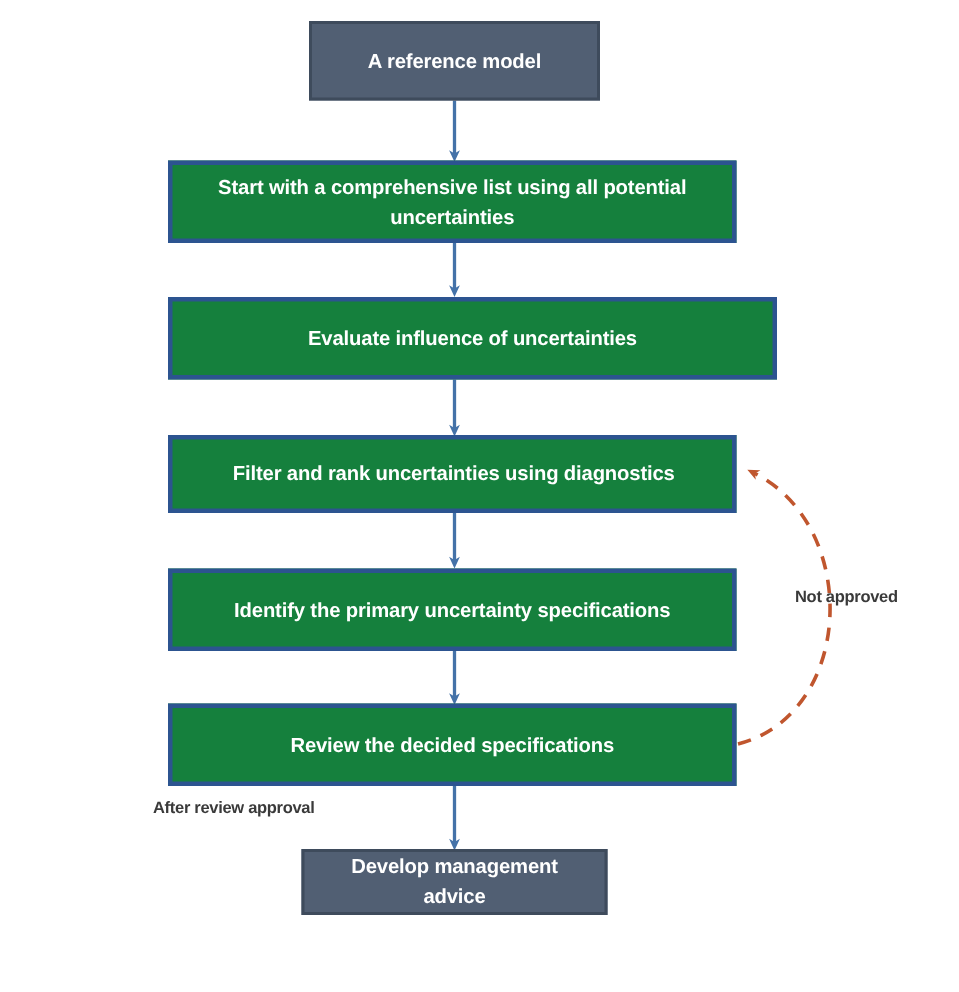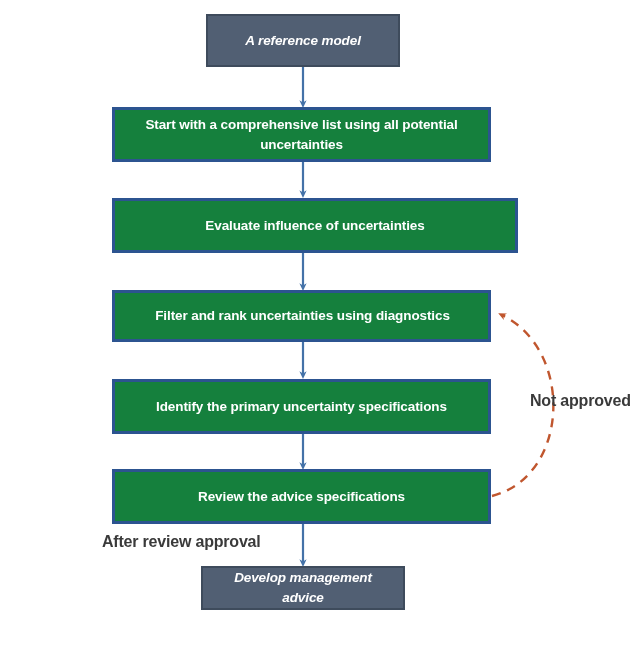--- a/index.html
+++ b/index.html
@@ -31,35 +31,34 @@
     font-weight: bold;
     font-size: 13.5px;
     line-height: 1.45;
     letter-spacing: -0.1px;
     padding: 2px 10px;
     z-index: 3;
   }
   .node.terminal {
     background: #515F73;
     border: 2px solid #3E4B5C;
-    font-style: italic;
   }
   .node.process {
     background: #15803d;
     border: 3px solid #2C5490;
   }
   .node .node-text {
     display: block;
     width: 100%;
   }
   .edge-label {
     position: absolute;
     color: #3A3A3A;
     font-weight: bold;
-    font-size: 16px;
+    font-size: 11px;
     letter-spacing: -0.2px;
     white-space: nowrap;
     z-index: 4;
   }
   svg.connectors {
     position: absolute;
     left: 0; top: 0;
     width: 639px;
     height: 661px;
     z-index: 2;
@@ -110,21 +109,21 @@
 
   <div class="node process" style="left:112px; top:290px; width:379px; height:52px;padding-left:12px;">
     <span class="node-text">Filter and rank uncertainties using diagnostics</span>
   </div>
 
   <div class="node process" style="left:112px; top:379px; width:379px; height:55px;">
     <span class="node-text">Identify the primary uncertainty specifications</span>
   </div>
 
   <div class="node process" style="left:112px; top:469px; width:379px; height:55px;">
-    <span class="node-text">Review the advice specifications</span>
+    <span class="node-text">Review the decided specifications</span>
   </div>
 
   <div class="node terminal" style="left:201px; top:566px; width:204px; height:44px;">
     <span class="node-text">Develop management advice</span>
   </div>
 
   <div class="edge-label" style="left:530px; top:392px;">Not approved</div>
 
   <div class="edge-label" style="left:102px; top:533px;">After review approval</div>
 

